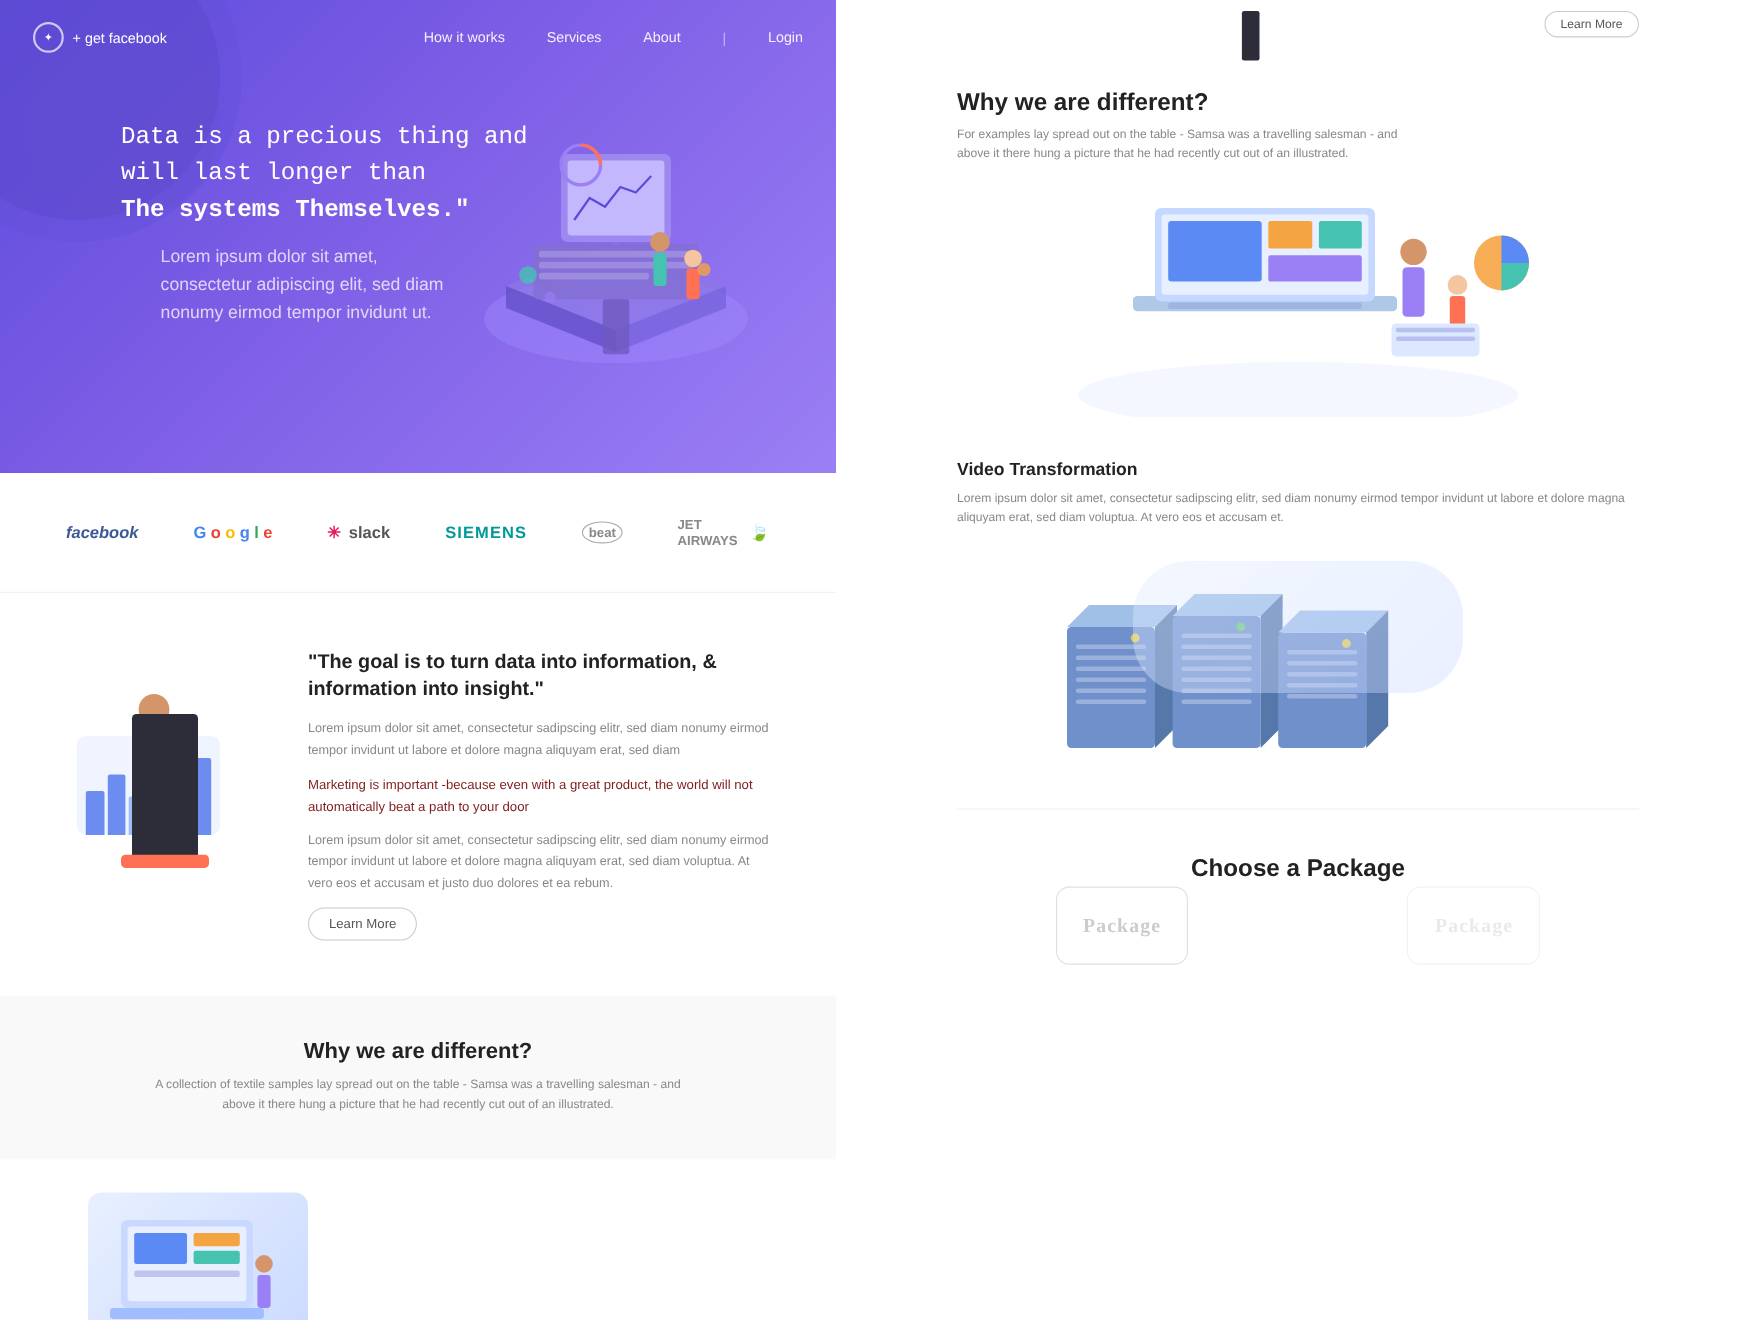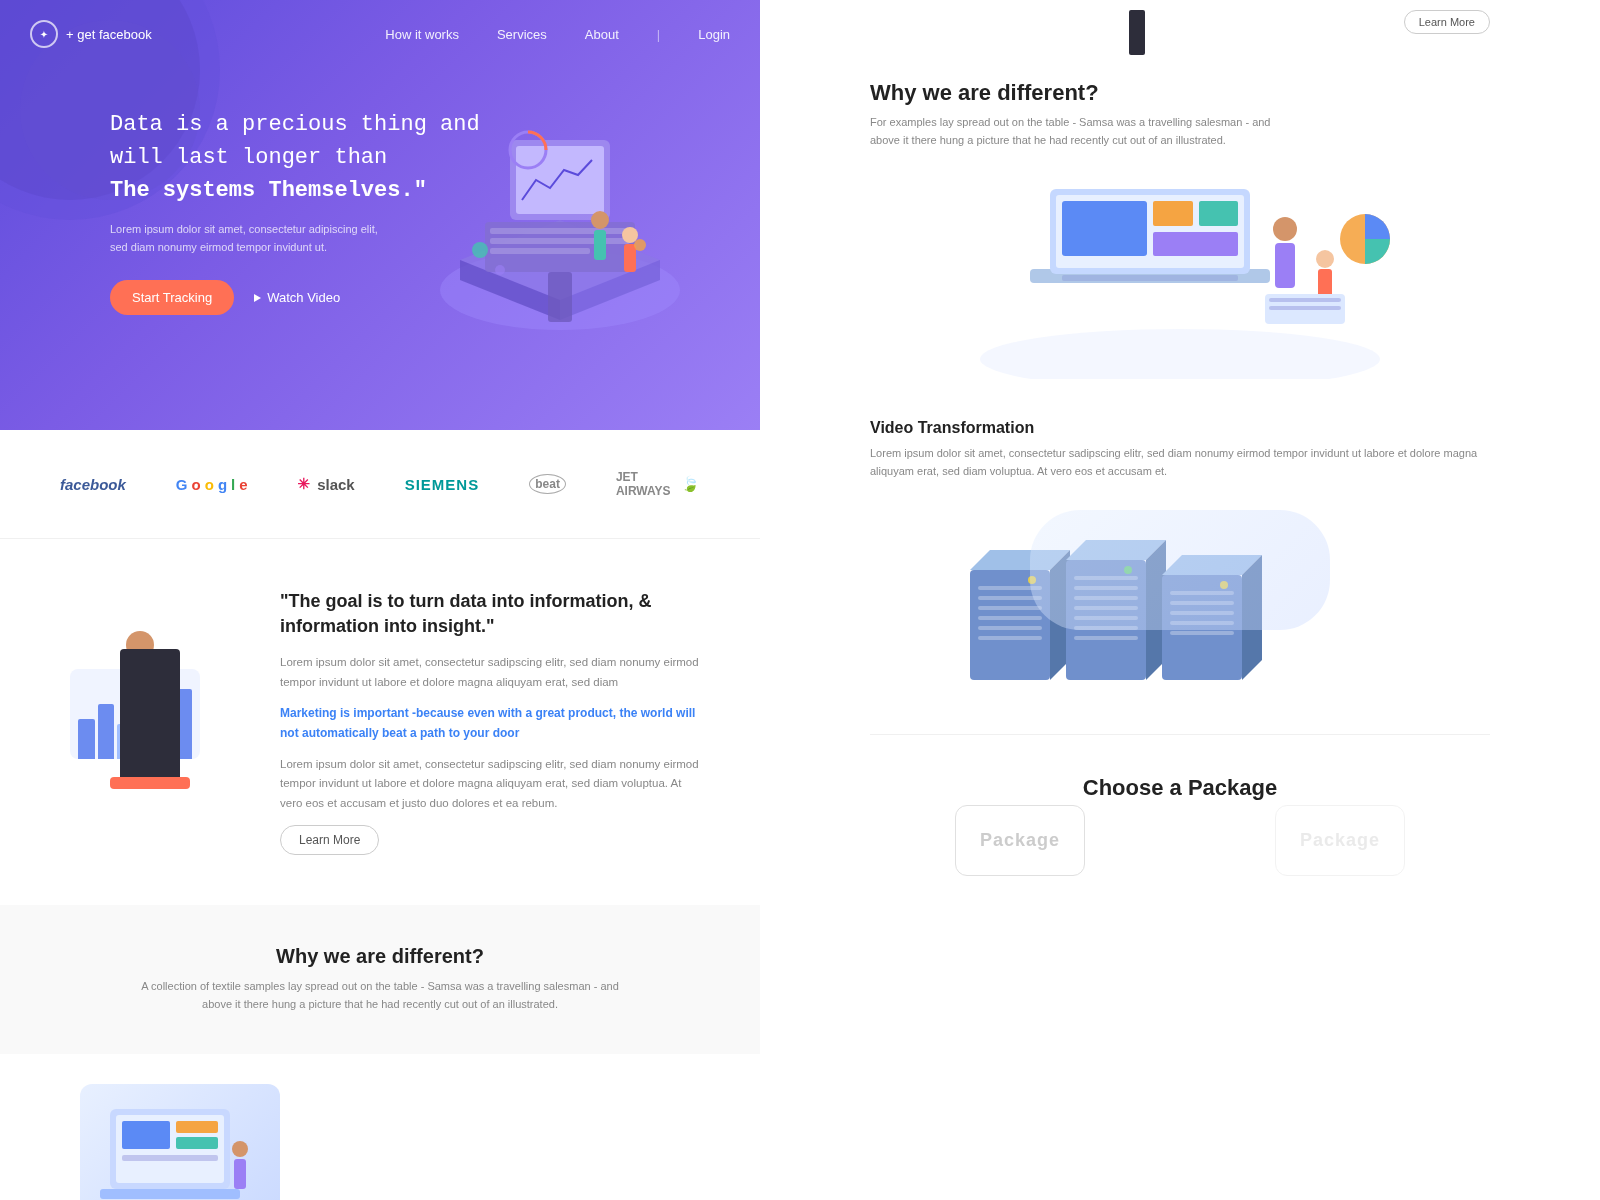--- a/index.html
+++ b/index.html
@@ -89,24 +89,25 @@
       max-width: 380px;
       font-family: Liberation Mono, monospace;
     }
 
     .hero-title strong {
       font-weight: 700;
     }
 
     .hero-desc {
       color: rgba(255,255,255,0.75);
-      font-size: 11px;
+      font-size: 16px;
       line-height: 1.6;
       max-width: 280px;
       margin-top: 14px;
+      margin-left: 36px;
     }
 
     .hero-buttons {
       display: flex;
       align-items: center;
       gap: 20px;
       margin-top: 24px;
     }
 
     .btn-primary {
@@ -236,22 +237,22 @@
 
     .quote-text {
       font-size: 11.5px;
       color: #888;
       line-height: 1.7;
       margin-bottom: 12px;
     }
 
     .quote-bold {
       font-size: 12px;
-      color: #3b82f6;
-      font-weight: 700;
+      color: #7f1d1d;
+      font-weight: 400;
       line-height: 1.6;
       margin-bottom: 12px;
     }
 
     .btn-learn {
       border: 1.5px solid #ccc;
       background: #fff;
       padding: 7px 18px;
       border-radius: 18px;
       font-size: 12px;
@@ -489,27 +490,20 @@
         </ul>
       </nav>
 
       <div class="hero-content">
         <h1 class="hero-title">
           <span>Data is a precious thing and will last longer than</span>
           <br>
           <strong>The systems Themselves."</strong>
         </h1>
         <p class="hero-desc">Lorem ipsum dolor sit amet, consectetur adipiscing elit, sed diam nonumy eirmod tempor invidunt ut.</p>
-        <div class="hero-buttons">
-          <button class="btn-primary">Start Tracking</button>
-          <button class="btn-watch">
-            <span class="play-triangle"></span>
-            <span>Watch Video</span>
-          </button>
-        </div>
       </div>
 
       <div class="hero-illustration">
         
         <svg width="320" height="300" viewBox="0 0 320 300">
 
           <ellipse cx="160" cy="230" rx="120" ry="40" fill="rgba(160,140,255,0.4)"></ellipse>
 
           <polygon points="60,200 160,240 260,200 160,160" fill="rgba(140,120,230,0.7)"></polygon>
           <polygon points="60,200 60,220 160,260 160,240" fill="rgba(100,80,200,0.8)"></polygon>
@@ -721,21 +715,21 @@
           <circle cx="162" cy="60" r="4" fill="rgba(255,220,50,0.8)"></circle>
           <circle cx="258" cy="50" r="4" fill="rgba(100,220,100,0.8)"></circle>
           <circle cx="354" cy="65" r="4" fill="rgba(255,220,50,0.8)"></circle>
         </svg>
       </div>
 
       <div class="divider-line"></div>
 
       <div class="package-section">
         <h2 class="package-title">Choose a Package</h2>
-        <div style="display:flex;gap:20px;justify-content:center;">
+        <div style="display:flex;gap:20px;justify-content:center;font-family:Liberation Serif, serif;">
           <div class="package-card">
             <span class="package-name">Package</span>
           </div>
           <div class="package-card" style="opacity:0.4;">
             <span class="package-name">Package</span>
           </div>
         </div>
       </div>
 
     </div>

